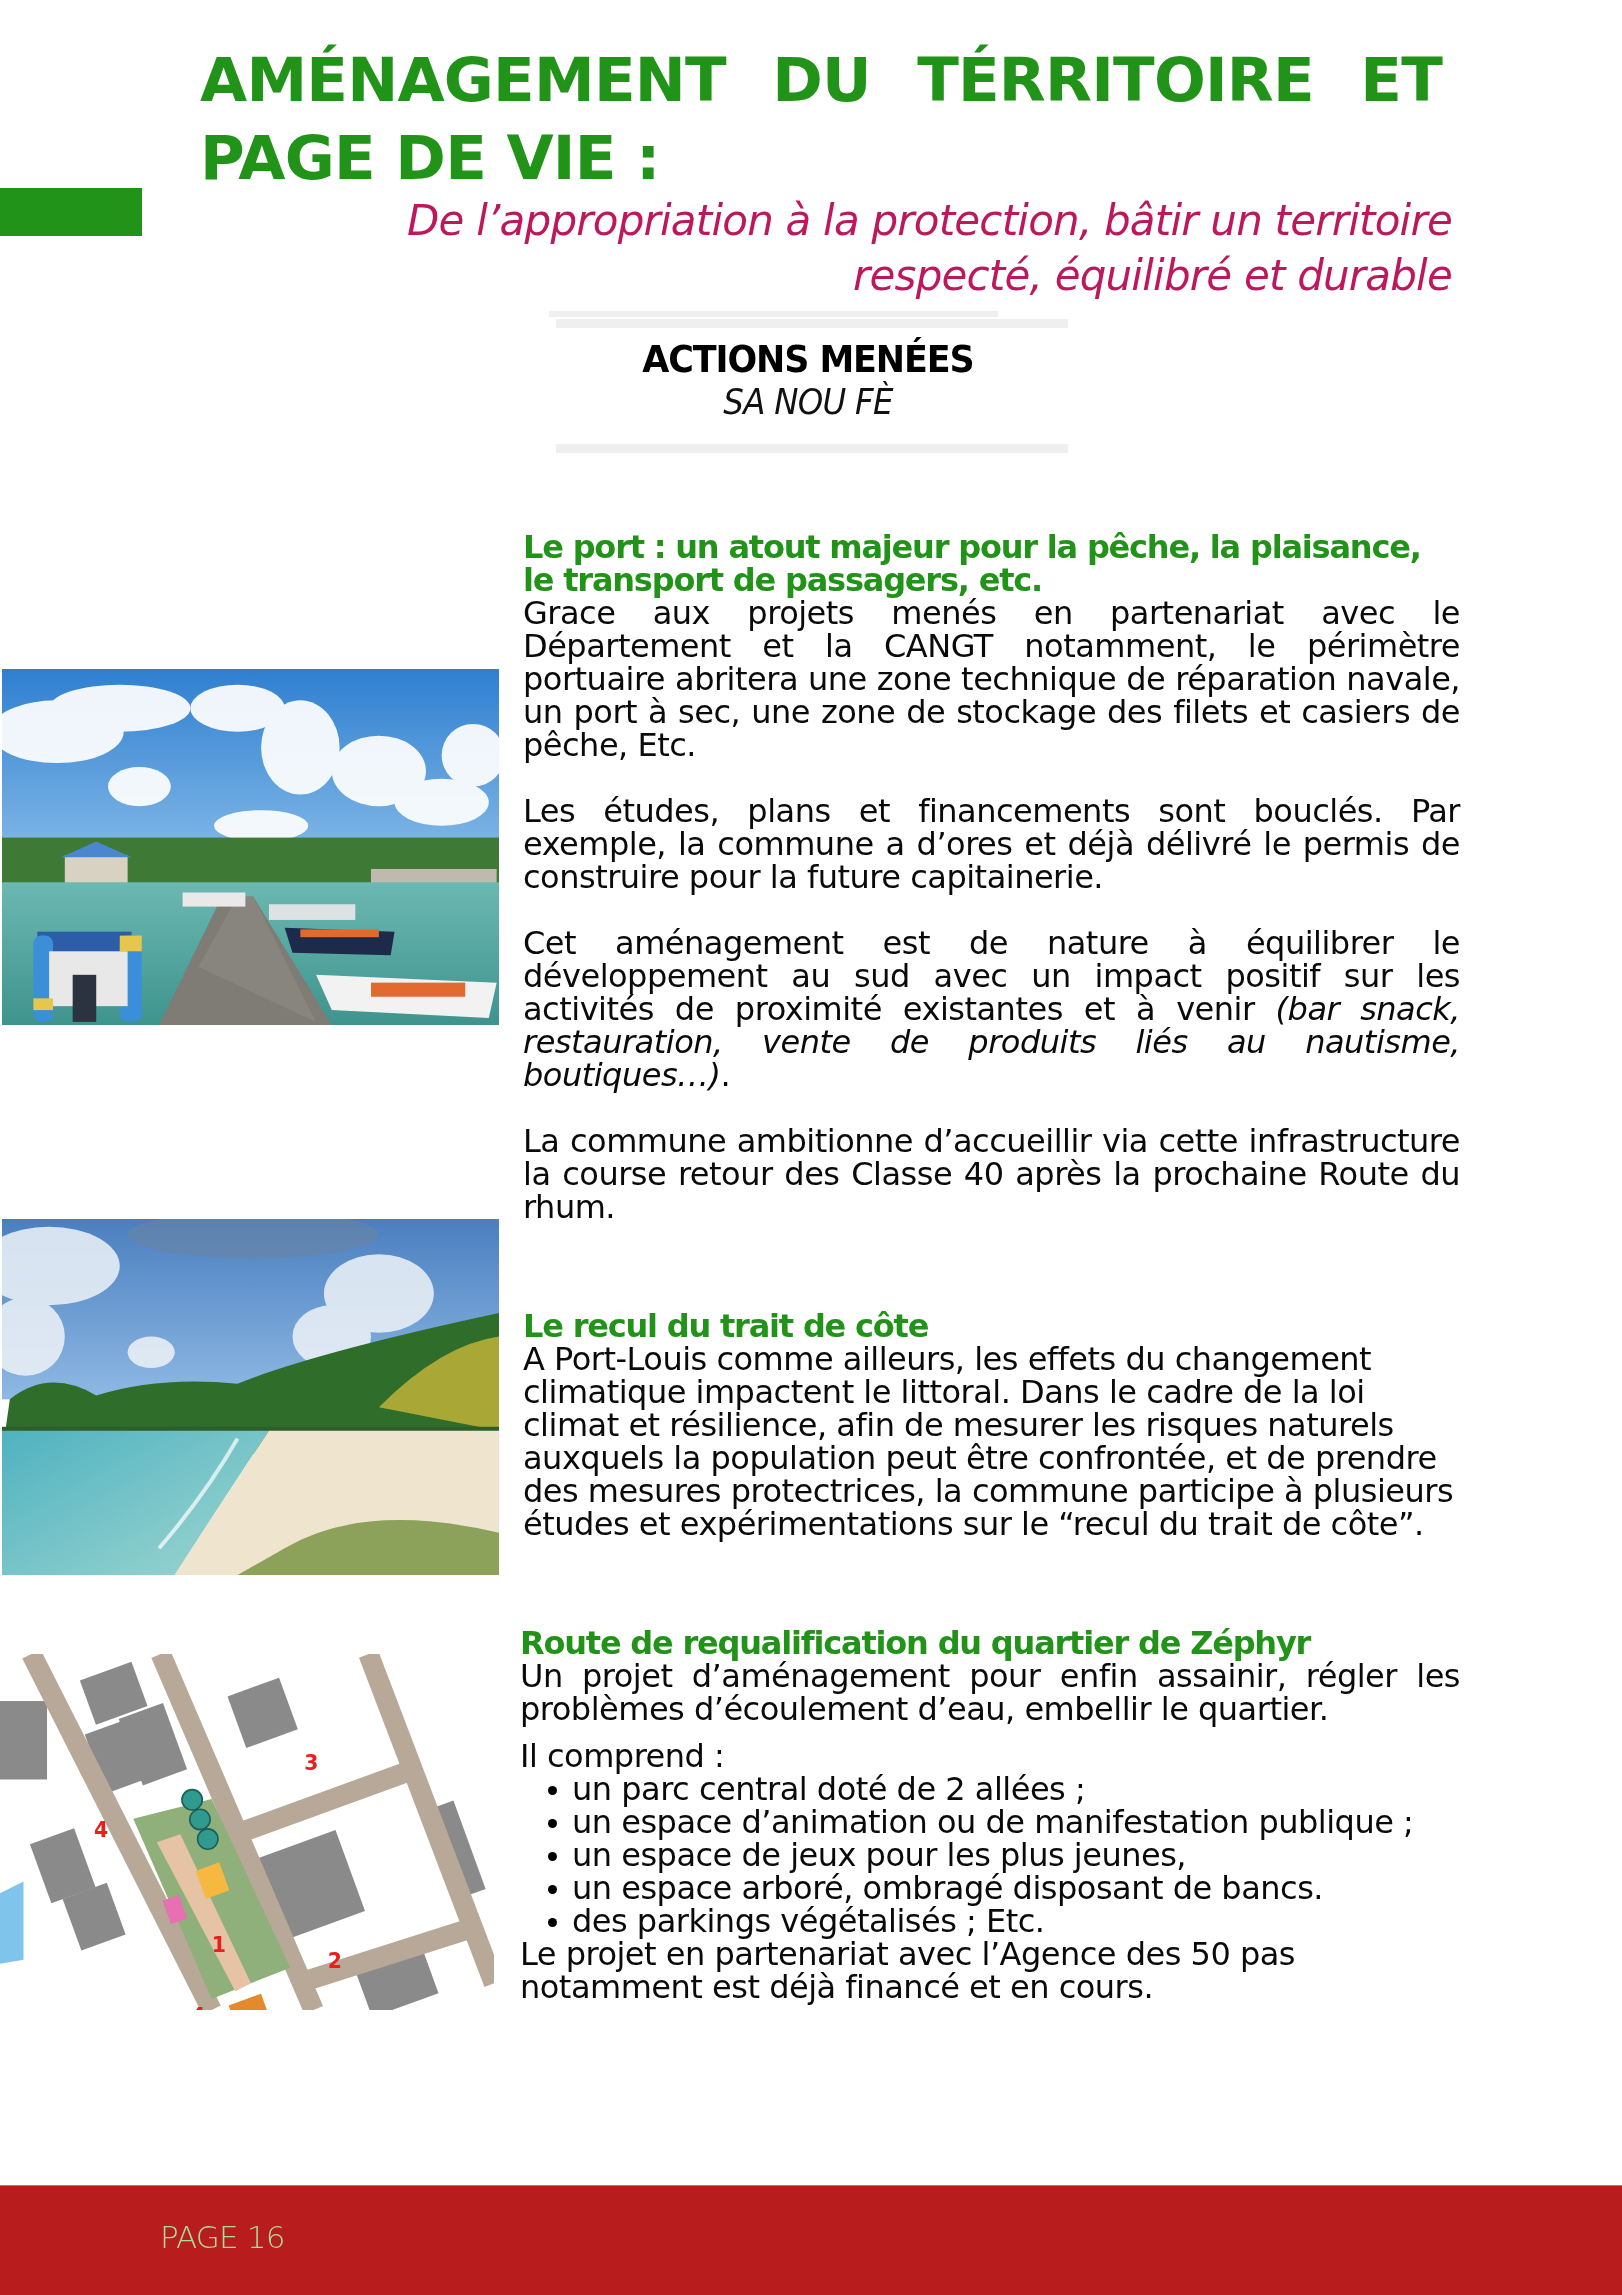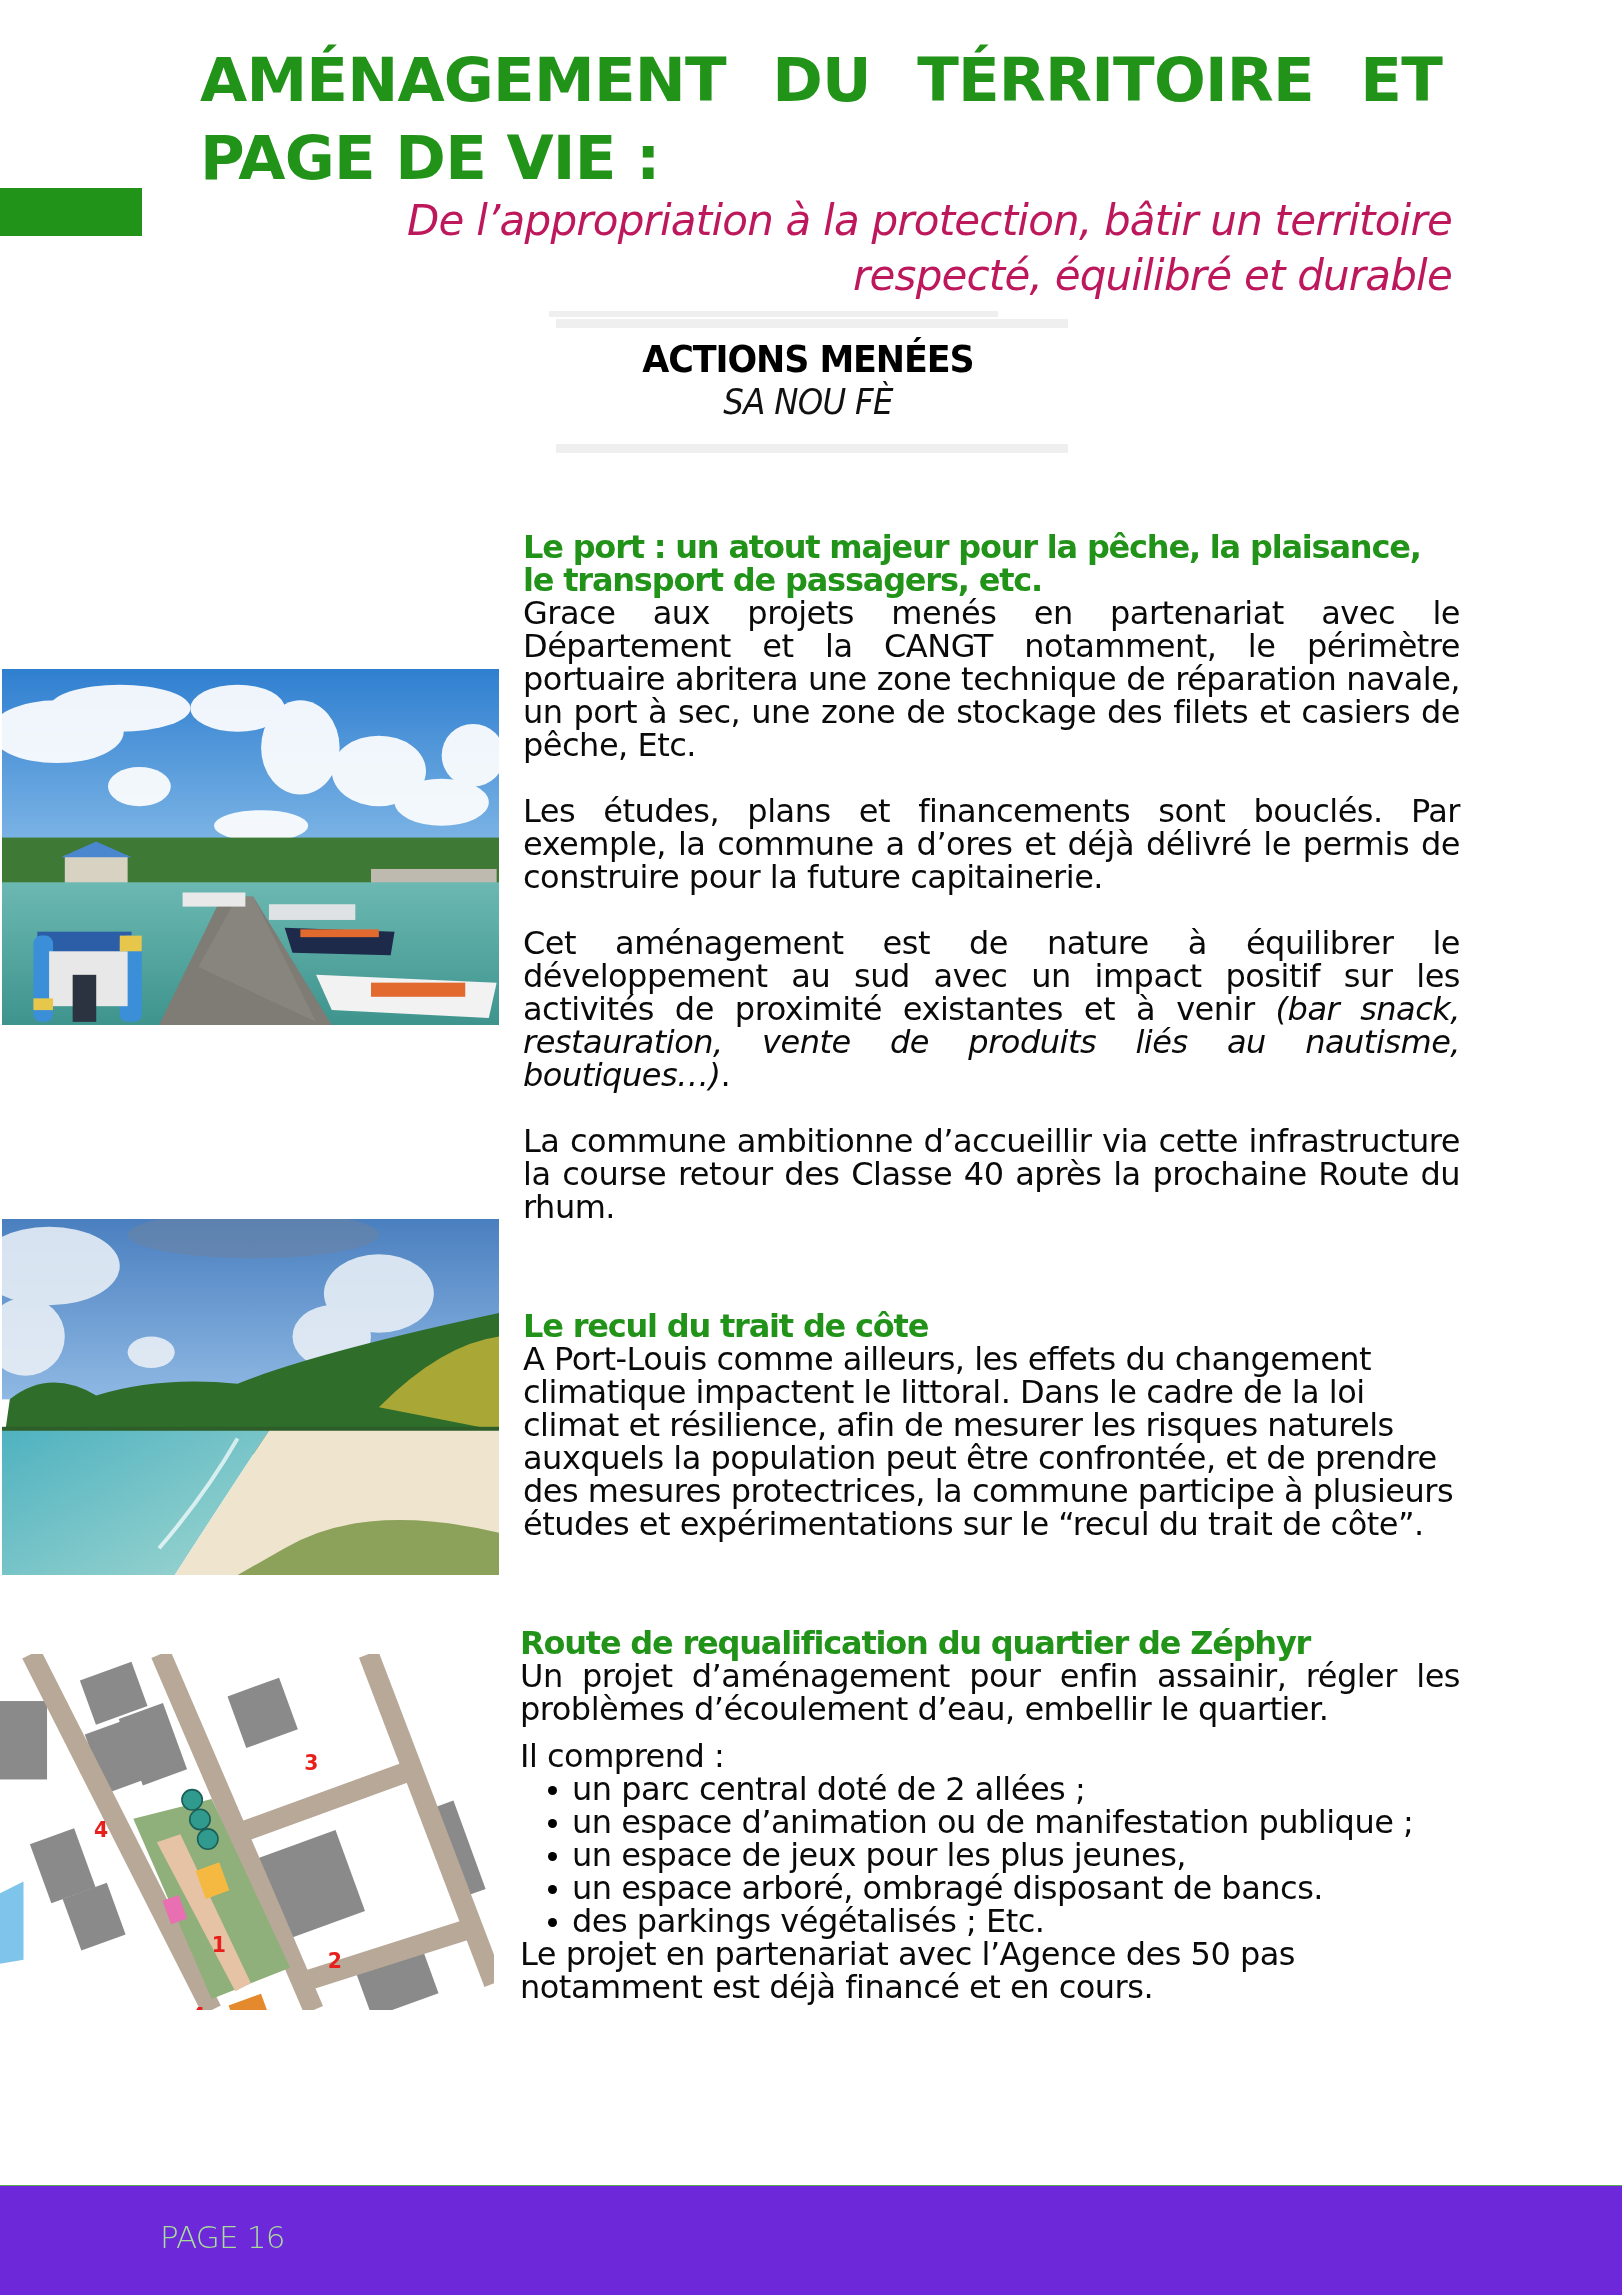--- a/index.html
+++ b/index.html
@@ -46,21 +46,21 @@
   .section-text li { position: relative; padding-left: 38px; }
   .section-text li::before {
     content: ""; position: absolute; left: 14px; top: 12.6px; width: 9.4px; height: 9.4px;
     border-radius: 50%; background: #000;
   }
 
   
   .photo { position: absolute; left: 1.6px; width: 497px; overflow: hidden; }
 
   
-  .footer { position: absolute; left: 0; top: 2185px; width: 1623px; height: 111px; background: #6d28d9; border-top: 1.6px solid #5aa84f; }
+  .footer { position: absolute; left: 0; top: 2185px; width: 1623px; height: 111px; background: #b91c1c; border-top: 1.6px solid #5aa84f; }
   .page-num {
     position: absolute; left: 160px; top: 33px; font-family: "DejaVu Sans", sans-serif;
     font-size: 31px; color: #a8dc9b; font-weight: 200; letter-spacing: -0.8px;
   }
 </style>
 </head>
 <body>
 
 <div class="title">
   <div class="line1">

